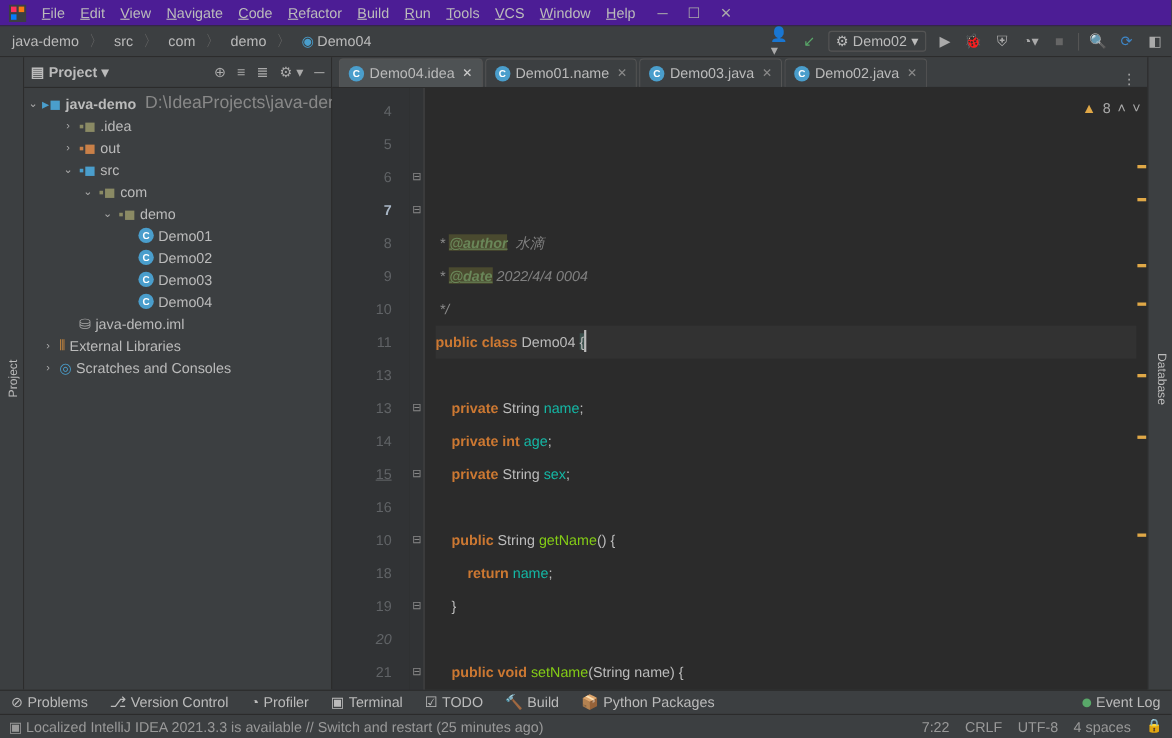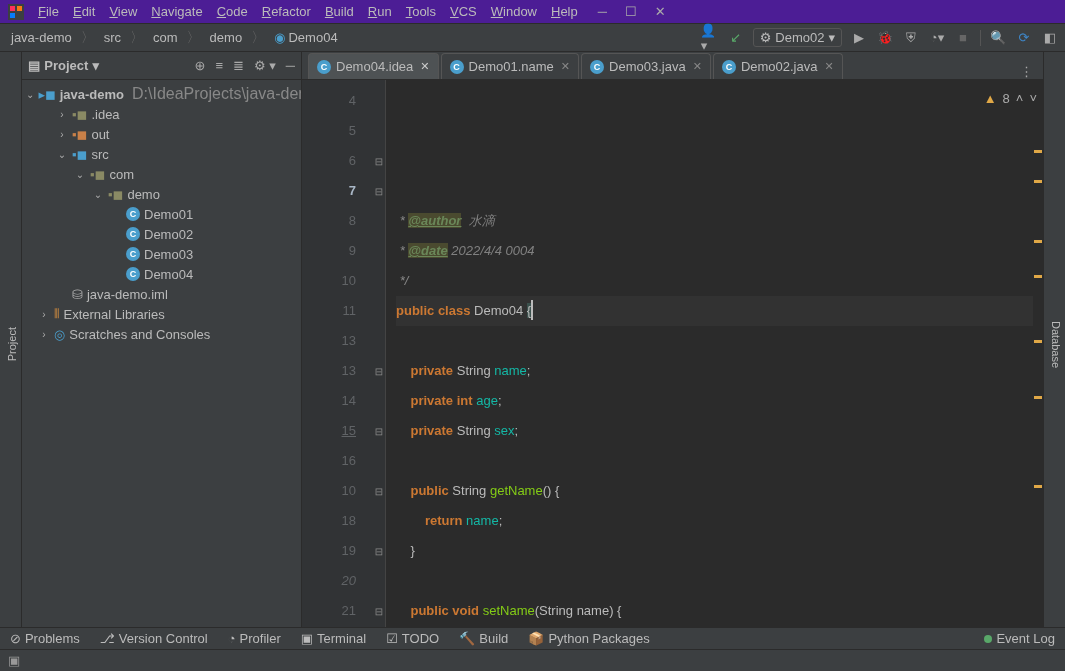--- a/index.html
+++ b/index.html
@@ -260,13 +260,21 @@
     <span class="tw"><span>☑</span> TODO</span>
     <span class="tw"><span>🔨</span> Build</span>
     <span class="tw"><span>📦</span> Python Packages</span>
     <div class="right">
       <span class="tw"><span class="green-dot"></span> Event Log</span>
     </div>
   </div>
 
 <div class="statusbar">
   <span>▣</span>&nbsp;
+  <span>Localized IntelliJ IDEA 2021.3.3 is available // Switch and restart (25 minutes ago)</span>
+  <div class="right">
+    <span>7:22</span>
+    <span>CRLF</span>
+    <span>UTF-8</span>
+    <span>4 spaces</span>
+    <span class="lock">🔒</span>
+  </div>
 </div>
 
 </body></html>

